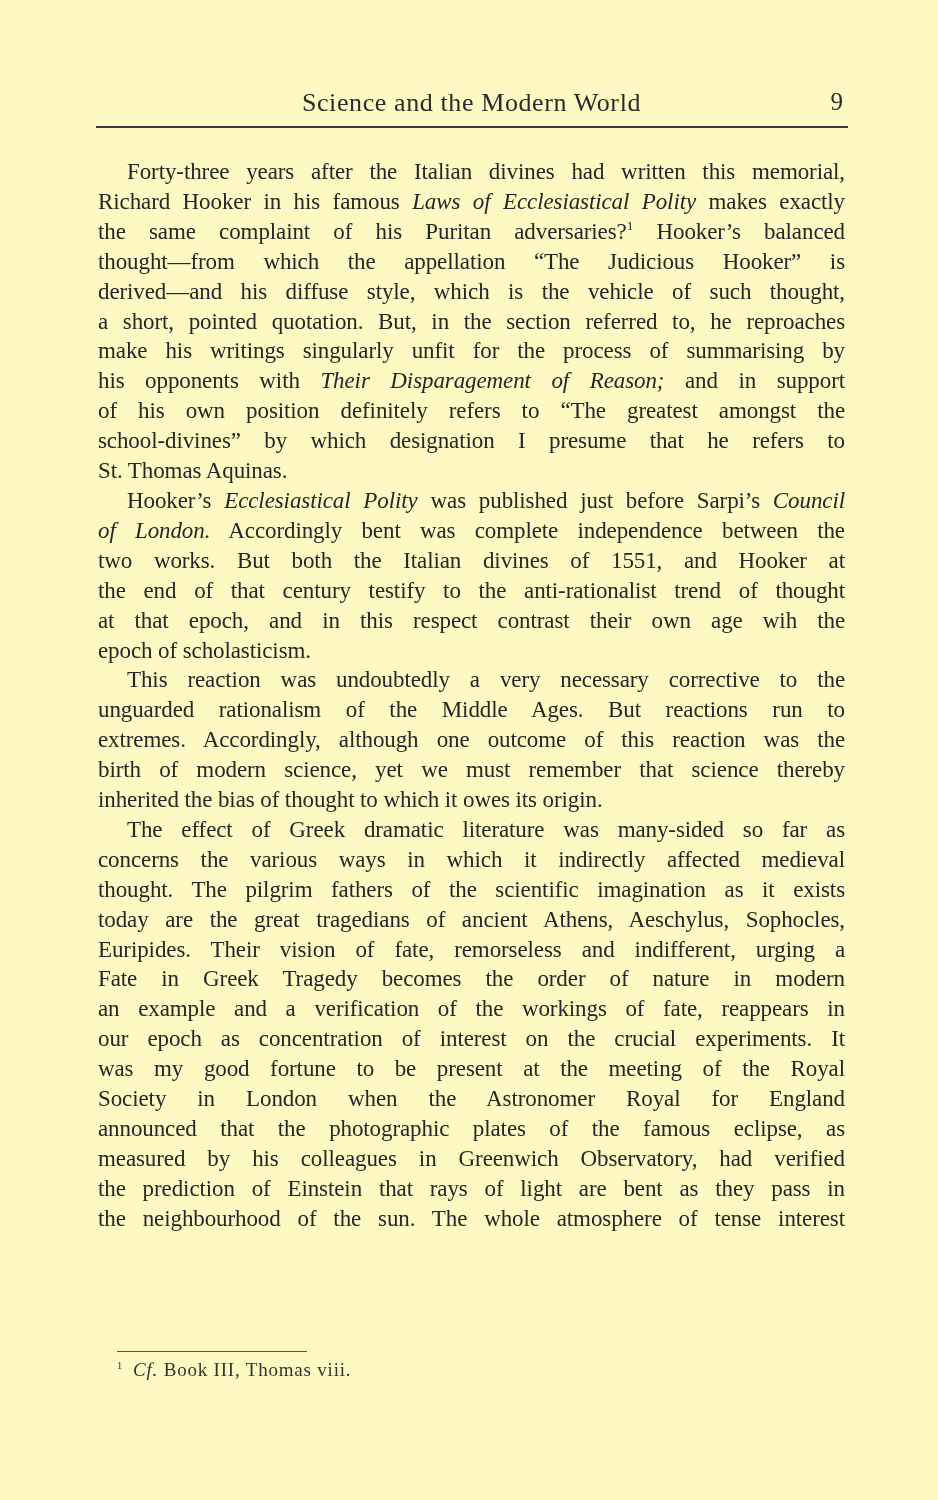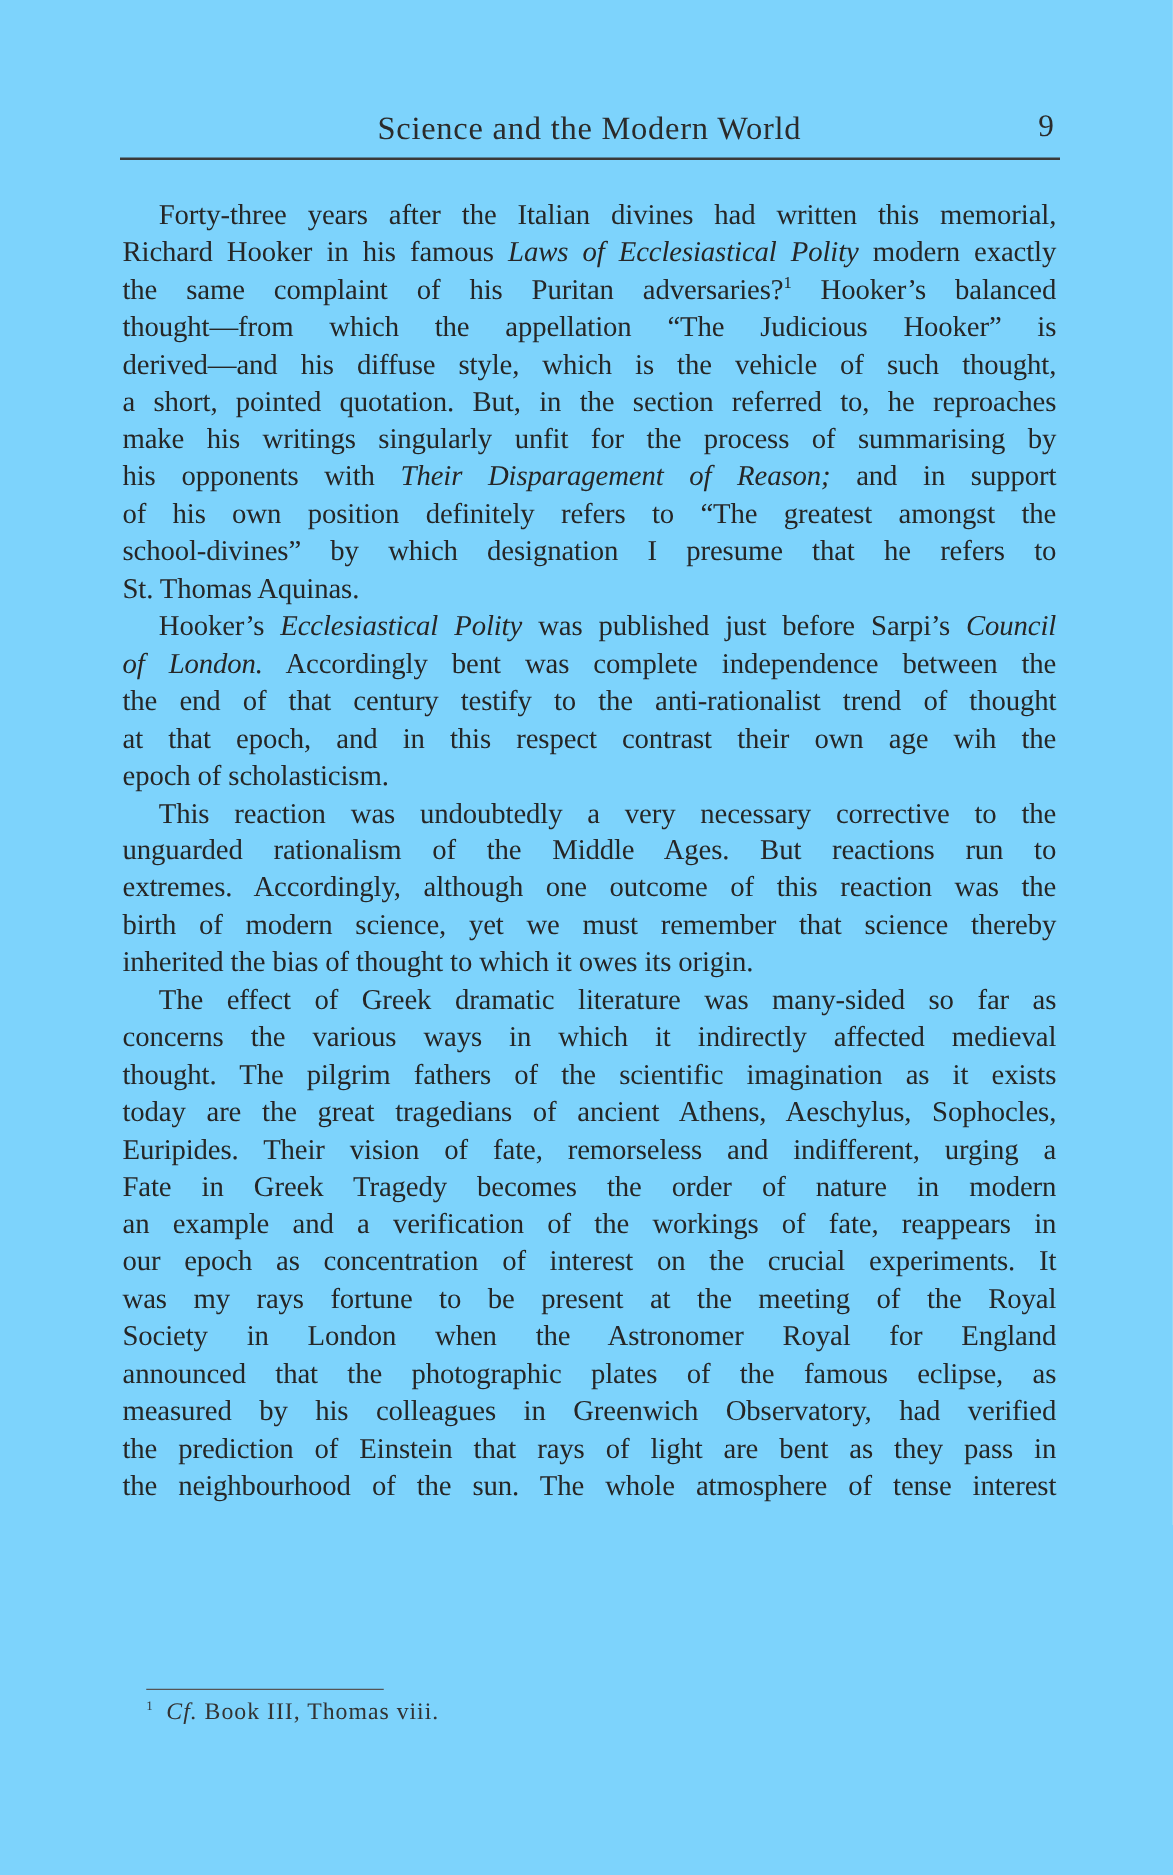--- a/index.html
+++ b/index.html
@@ -2,21 +2,21 @@
 <html><head>
 <meta charset="utf-8">
 <style>
   html, body { margin: 0; padding: 0; }
   body { background: #e9e9e9; }
   .page {
     position: relative;
     width: 938px;
     height: 1500px;
     margin: 0 auto;
-    background: #7dd3fc;
+    background: #fef9c3;
     color: #272727;
     font-family: "Liberation Serif", serif;
     overflow: hidden;
   }
   
   .header {
     position: absolute;
     top: 88px;
     left: 98px;
     width: 747px;
@@ -98,55 +98,56 @@
   <div class="header">
     <div class="running-title">Science and the Modern World</div>
     <div class="page-number">9</div>
   </div>
 
   <div class="header-rule"></div>
 
   <div class="body-text">
       <div class="para">
         <div class="line j ind"><span>Forty-three years after the Italian divines had written this memorial,</span></div>
-        <div class="line j"><span>Richard Hooker in his famous </span><span class="it">Laws of Ecclesiastical Polity</span><span> modern exactly</span></div>
+        <div class="line j"><span>Richard Hooker in his famous </span><span class="it">Laws of Ecclesiastical Polity</span><span> makes exactly</span></div>
         <div class="line j"><span>the same complaint of his Puritan adversaries?</span><sup>1</sup><span> Hooker’s balanced</span></div>
         <div class="line j"><span>thought—from which the appellation “The Judicious Hooker” is</span></div>
         <div class="line j"><span>derived—and his diffuse style, which is the vehicle of such thought,</span></div>
         <div class="line j"><span>a short, pointed quotation. But, in the section referred to, he reproaches</span></div>
         <div class="line j"><span>make his writings singularly unfit for the process of summarising by</span></div>
         <div class="line j"><span>his opponents with </span><span class="it">Their Disparagement of Reason;</span><span> and in support</span></div>
         <div class="line j"><span>of his own position definitely refers to “The greatest amongst the</span></div>
         <div class="line j"><span>school-divines” by which designation I presume that he refers to</span></div>
         <div class="line"><span>St. Thomas Aquinas.</span></div>
       </div>
       <div class="para">
         <div class="line j ind"><span>Hooker’s </span><span class="it">Ecclesiastical Polity</span><span> was published just before Sarpi’s </span><span class="it">Council</span></div>
         <div class="line j"><span class="it">of London.</span><span> Accordingly bent was complete independence between the</span></div>
+        <div class="line j"><span>two works. But both the Italian divines of 1551, and Hooker at</span></div>
         <div class="line j"><span>the end of that century testify to the anti-rationalist trend of thought</span></div>
         <div class="line j"><span>at that epoch, and in this respect contrast their own age wih the</span></div>
         <div class="line"><span>epoch of scholasticism.</span></div>
       </div>
       <div class="para">
         <div class="line j ind"><span>This reaction was undoubtedly a very necessary corrective to the</span></div>
         <div class="line j"><span>unguarded rationalism of the Middle Ages. But reactions run to</span></div>
         <div class="line j"><span>extremes. Accordingly, although one outcome of this reaction was the</span></div>
         <div class="line j"><span>birth of modern science, yet we must remember that science thereby</span></div>
         <div class="line"><span>inherited the bias of thought to which it owes its origin.</span></div>
       </div>
       <div class="para">
         <div class="line j ind"><span>The effect of Greek dramatic literature was many-sided so far as</span></div>
         <div class="line j"><span>concerns the various ways in which it indirectly affected medieval</span></div>
         <div class="line j"><span>thought. The pilgrim fathers of the scientific imagination as it exists</span></div>
         <div class="line j"><span>today are the great tragedians of ancient Athens, Aeschylus, Sophocles,</span></div>
         <div class="line j"><span>Euripides. Their vision of fate, remorseless and indifferent, urging a</span></div>
         <div class="line j"><span>Fate in Greek Tragedy becomes the order of nature in modern</span></div>
         <div class="line j"><span>an example and a verification of the workings of fate, reappears in</span></div>
         <div class="line j"><span>our epoch as concentration of interest on the crucial experiments. It</span></div>
-        <div class="line j"><span>was my rays fortune to be present at the meeting of the Royal</span></div>
+        <div class="line j"><span>was my good fortune to be present at the meeting of the Royal</span></div>
         <div class="line j"><span>Society in London when the Astronomer Royal for England</span></div>
         <div class="line j"><span>announced that the photographic plates of the famous eclipse, as</span></div>
         <div class="line j"><span>measured by his colleagues in Greenwich Observatory, had verified</span></div>
         <div class="line j"><span>the prediction of Einstein that rays of light are bent as they pass in</span></div>
         <div class="line j"><span>the neighbourhood of the sun. The whole atmosphere of tense interest</span></div>
       </div>
     </div>
 
   <div class="footnote-rule"></div>
 

